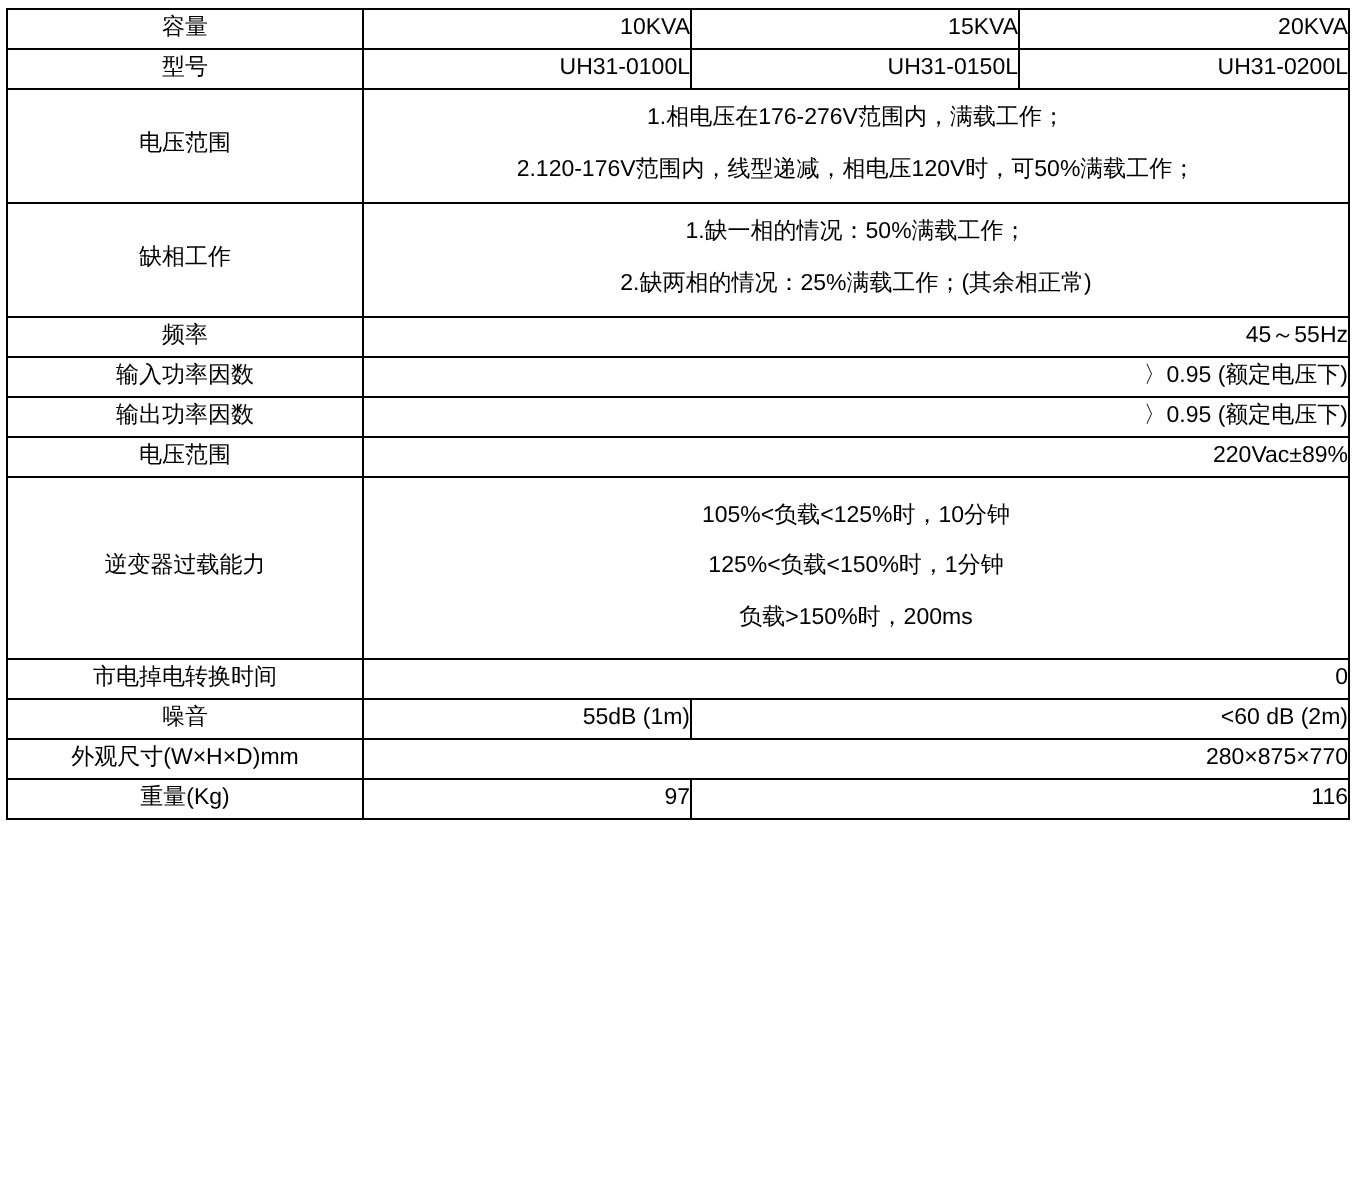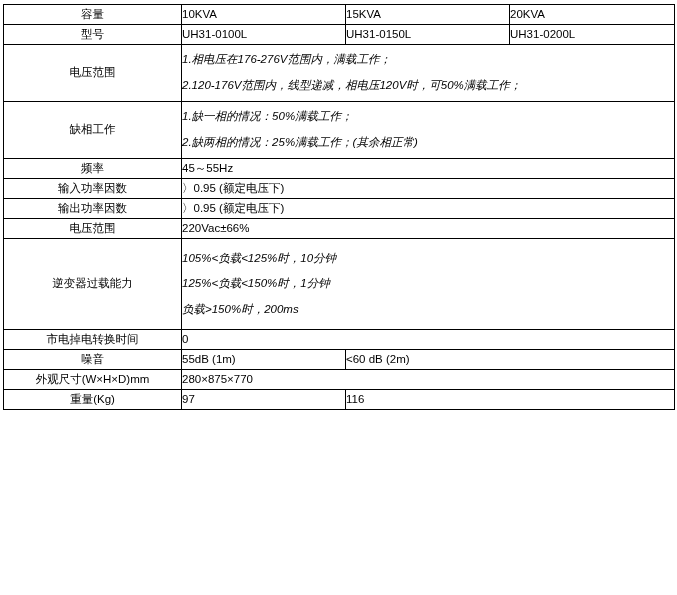--- a/index.html
+++ b/index.html
@@ -26,27 +26,26 @@
     line-height: 1.35;
     padding: 0;
     vertical-align: middle;
   }
   .label {
     padding: 3px 0 3px 5px;
     text-align: center;
     white-space: nowrap;
   }
   .val {
-    text-align: left;
+    text-align: right;
     padding: 3px 2px;
   }
   .multi {
-    text-align: left;
+    text-align: center;
     padding: 6px 4px;
-    font-style: italic;
   }
   .multi .line {
     padding: 5px 0;
   }
   .multi .line.first {
     padding-top: 2px;
   }
   .multi .line.last {
     padding-bottom: 2px;
   }
@@ -114,21 +113,21 @@
     </tr>
 
     <tr class="h-row">
       <td class="label">输出功率因数</td>
       <td class="val" colspan="3">〉0.95 (额定电压下)</td>
     </tr>
 
 
     <tr class="h-row">
       <td class="label">电压范围</td>
-      <td class="val" colspan="3">220Vac±66%</td>
+      <td class="val" colspan="3">220Vac±89%</td>
     </tr>
 
     <tr>
       <td class="label h-tall-3">逆变器过载能力</td>
       <td class="multi" colspan="3">
         <div class="line first">105%&lt;负载&lt;125%时，10分钟</div>
         <div class="line">125%&lt;负载&lt;150%时，1分钟</div>
         <div class="line last">负载&gt;150%时，200ms</div>
       </td>
     </tr>

